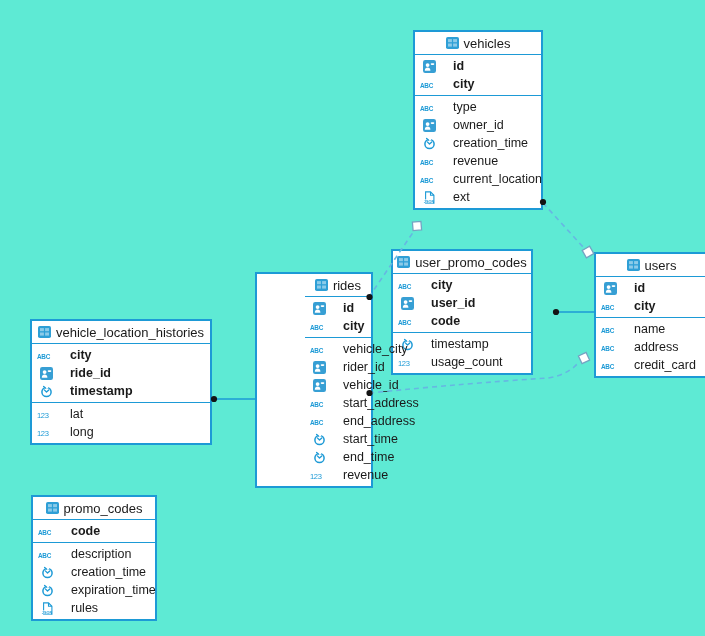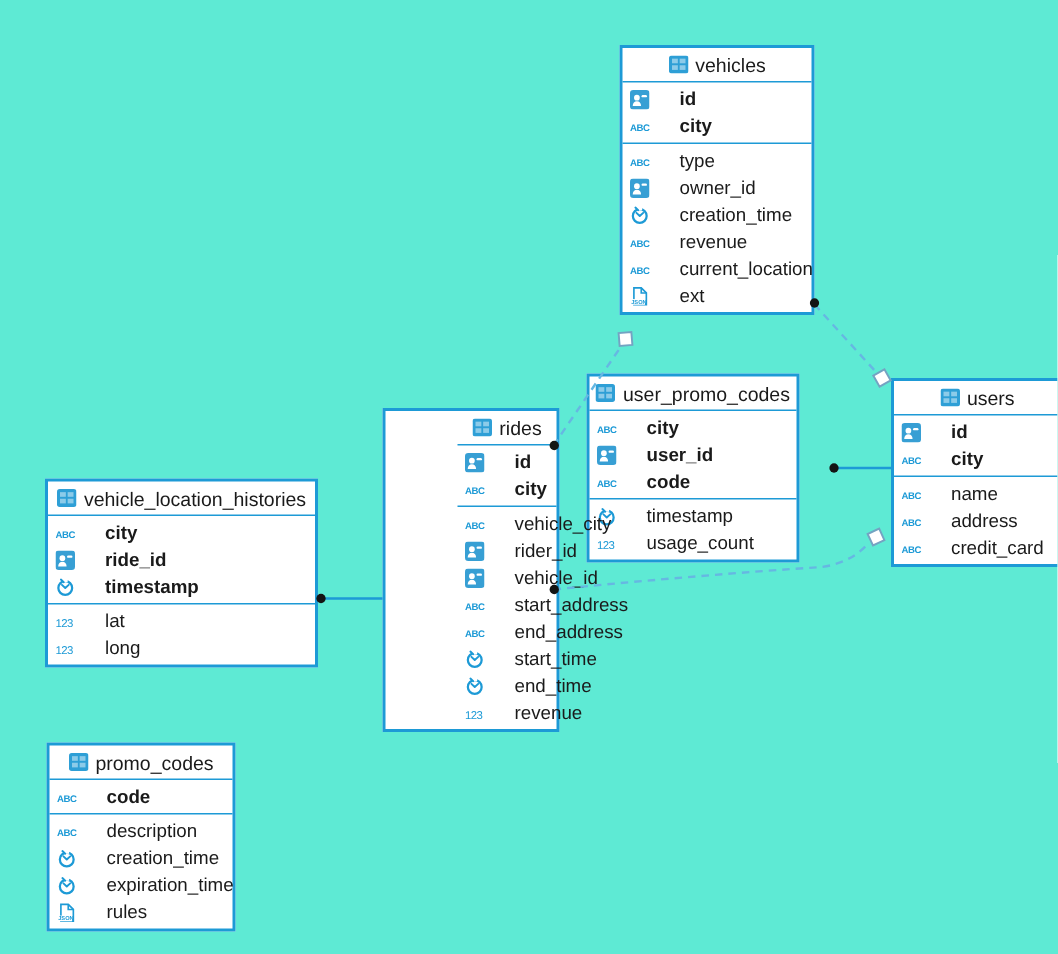--- a/index.html
+++ b/index.html
@@ -6,21 +6,21 @@
   #canvas{position:relative;width:705px;height:636px;background:#5eead4;overflow:hidden;
           font-family:"Liberation Sans",sans-serif;color:#1a1a1a;}
   .tbl{position:absolute;background:#fff;border:2px solid #1d9ad6;box-sizing:border-box;z-index:2;}
   .hdr{display:flex;align-items:center;justify-content:center;gap:5px;height:22px;
        border-bottom:1.5px solid #1d9ad6;font-size:13px;}
   .sec{padding:2px 0;border-bottom:1.5px solid #1d9ad6;}
   .sec:last-child{border-bottom:none;}
   .row{display:flex;align-items:center;gap:17px;height:18px;padding:0 5px;white-space:nowrap;}
   .row .fname{font-size:12.5px;}
   .sec.pk .fname{font-weight:bold;}
-  .icon{width:16px;display:inline-flex;justify-content:flex-start;align-items:center;flex:none;}
+  .icon{width:16px;display:inline-flex;justify-content:flex-end;align-items:center;flex:none;}
   .ticon{display:inline-flex;align-items:center;}
   svg{display:block;}
   #conn{position:absolute;left:0;top:0;z-index:5;pointer-events:none;}
   
   #t-vehicles{left:413px;top:30px;width:130px;}
   #t-user_promo_codes{left:391px;top:249px;width:142px;}
   #t-users{left:594px;top:252px;width:115px;}
   #t-rides{left:255px;top:272px;width:118px;padding-left:48px;}
   #t-vehicle_location_histories{left:30px;top:319px;width:182px;}
   #t-promo_codes{left:31px;top:495px;width:126px;}

